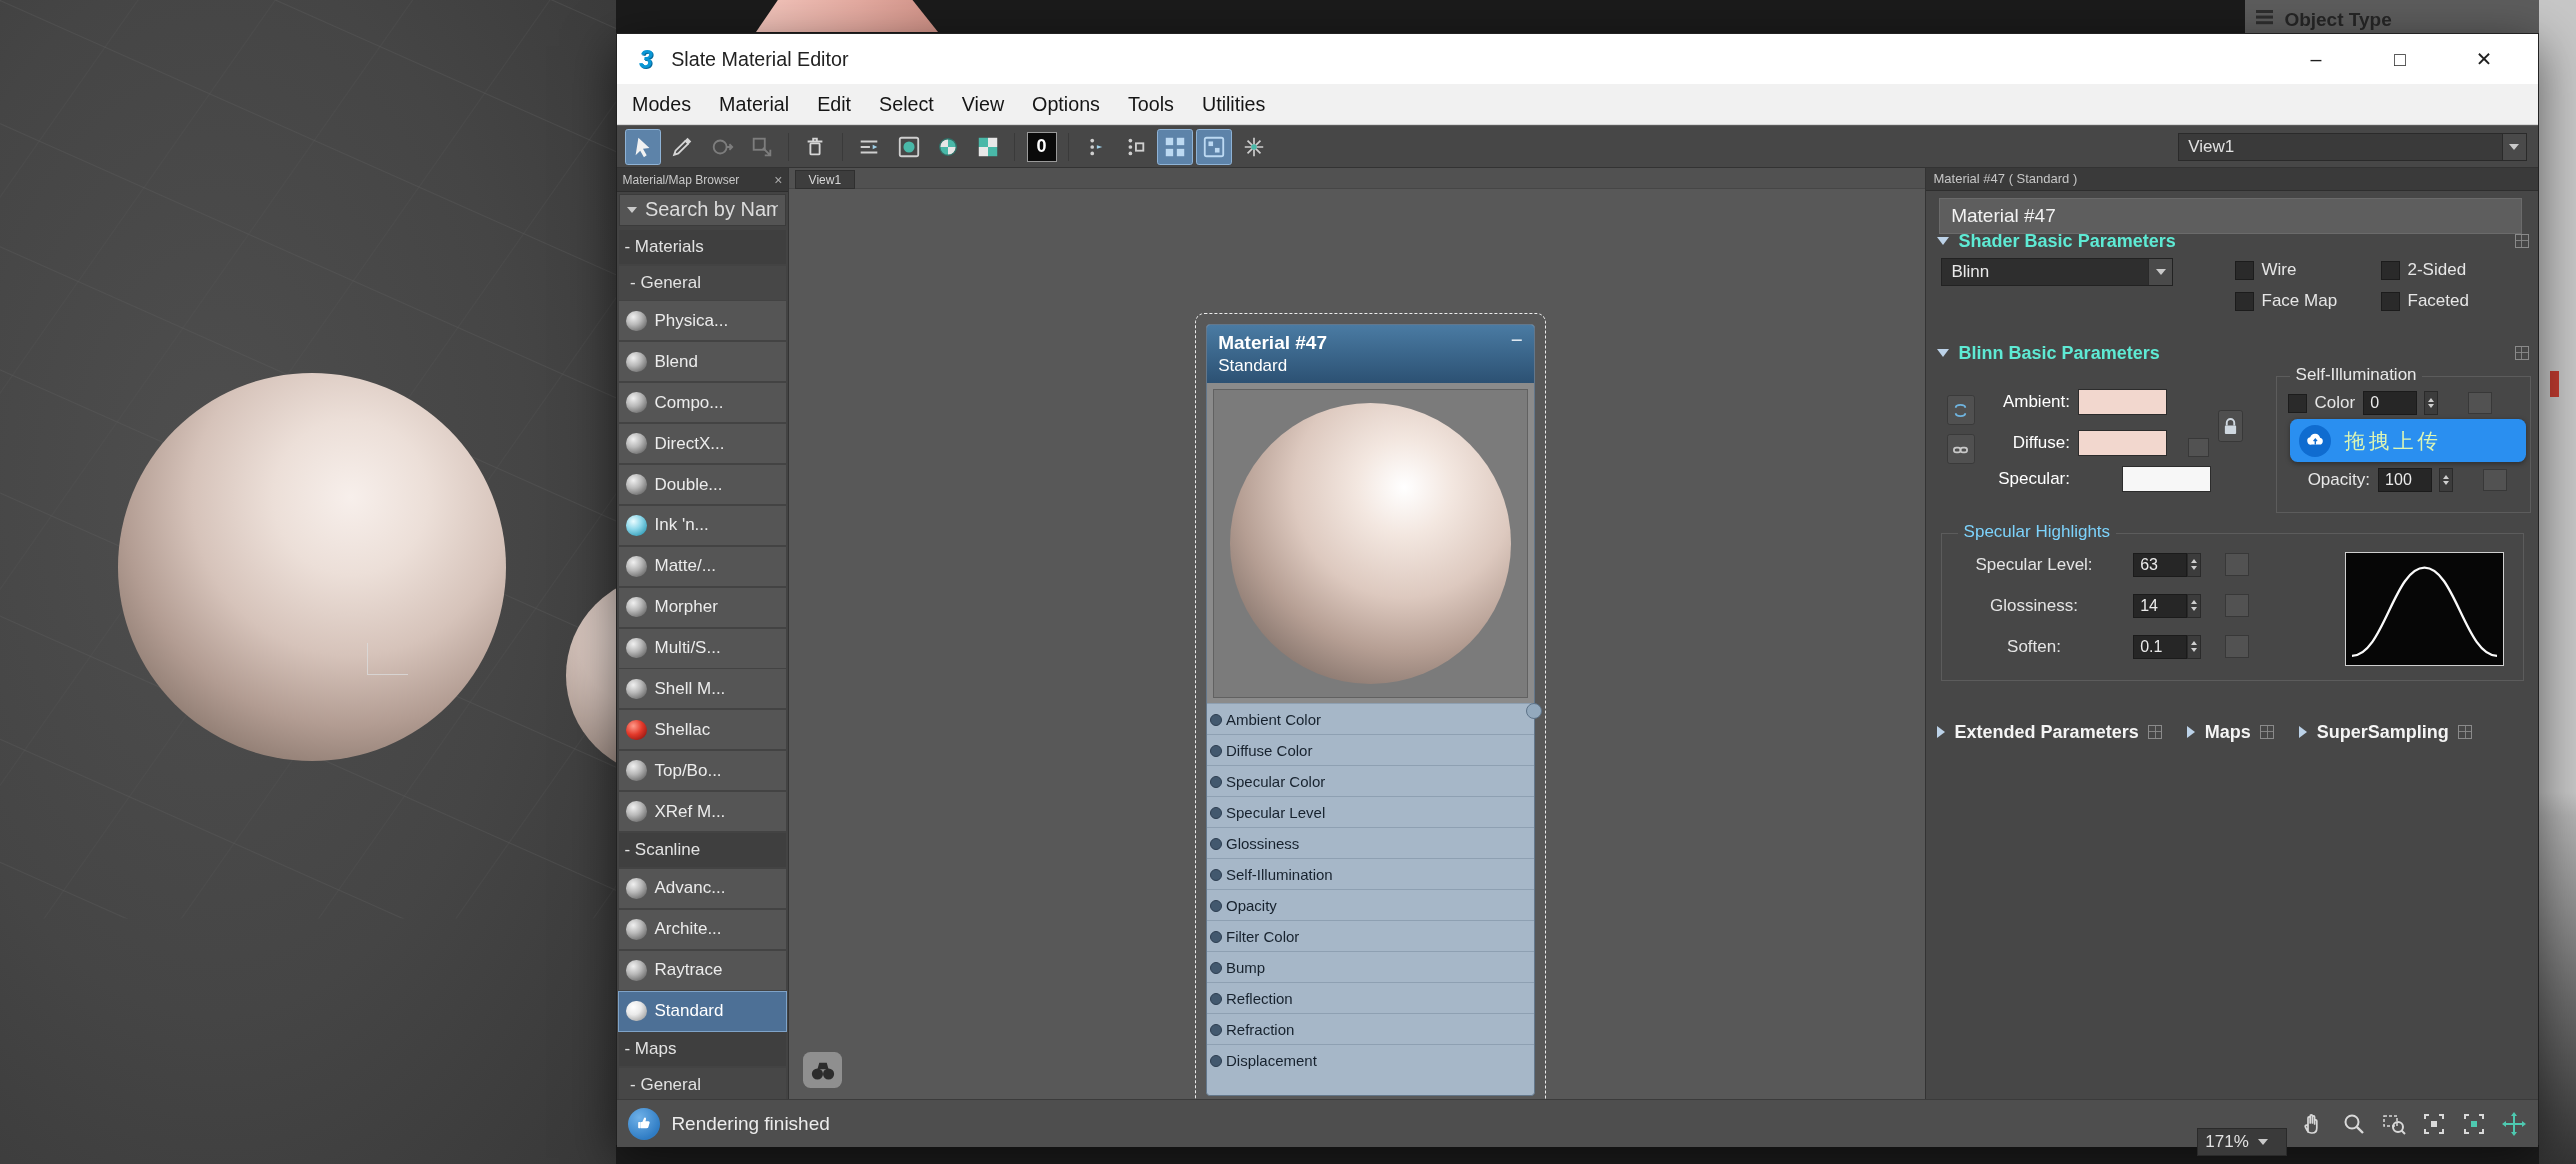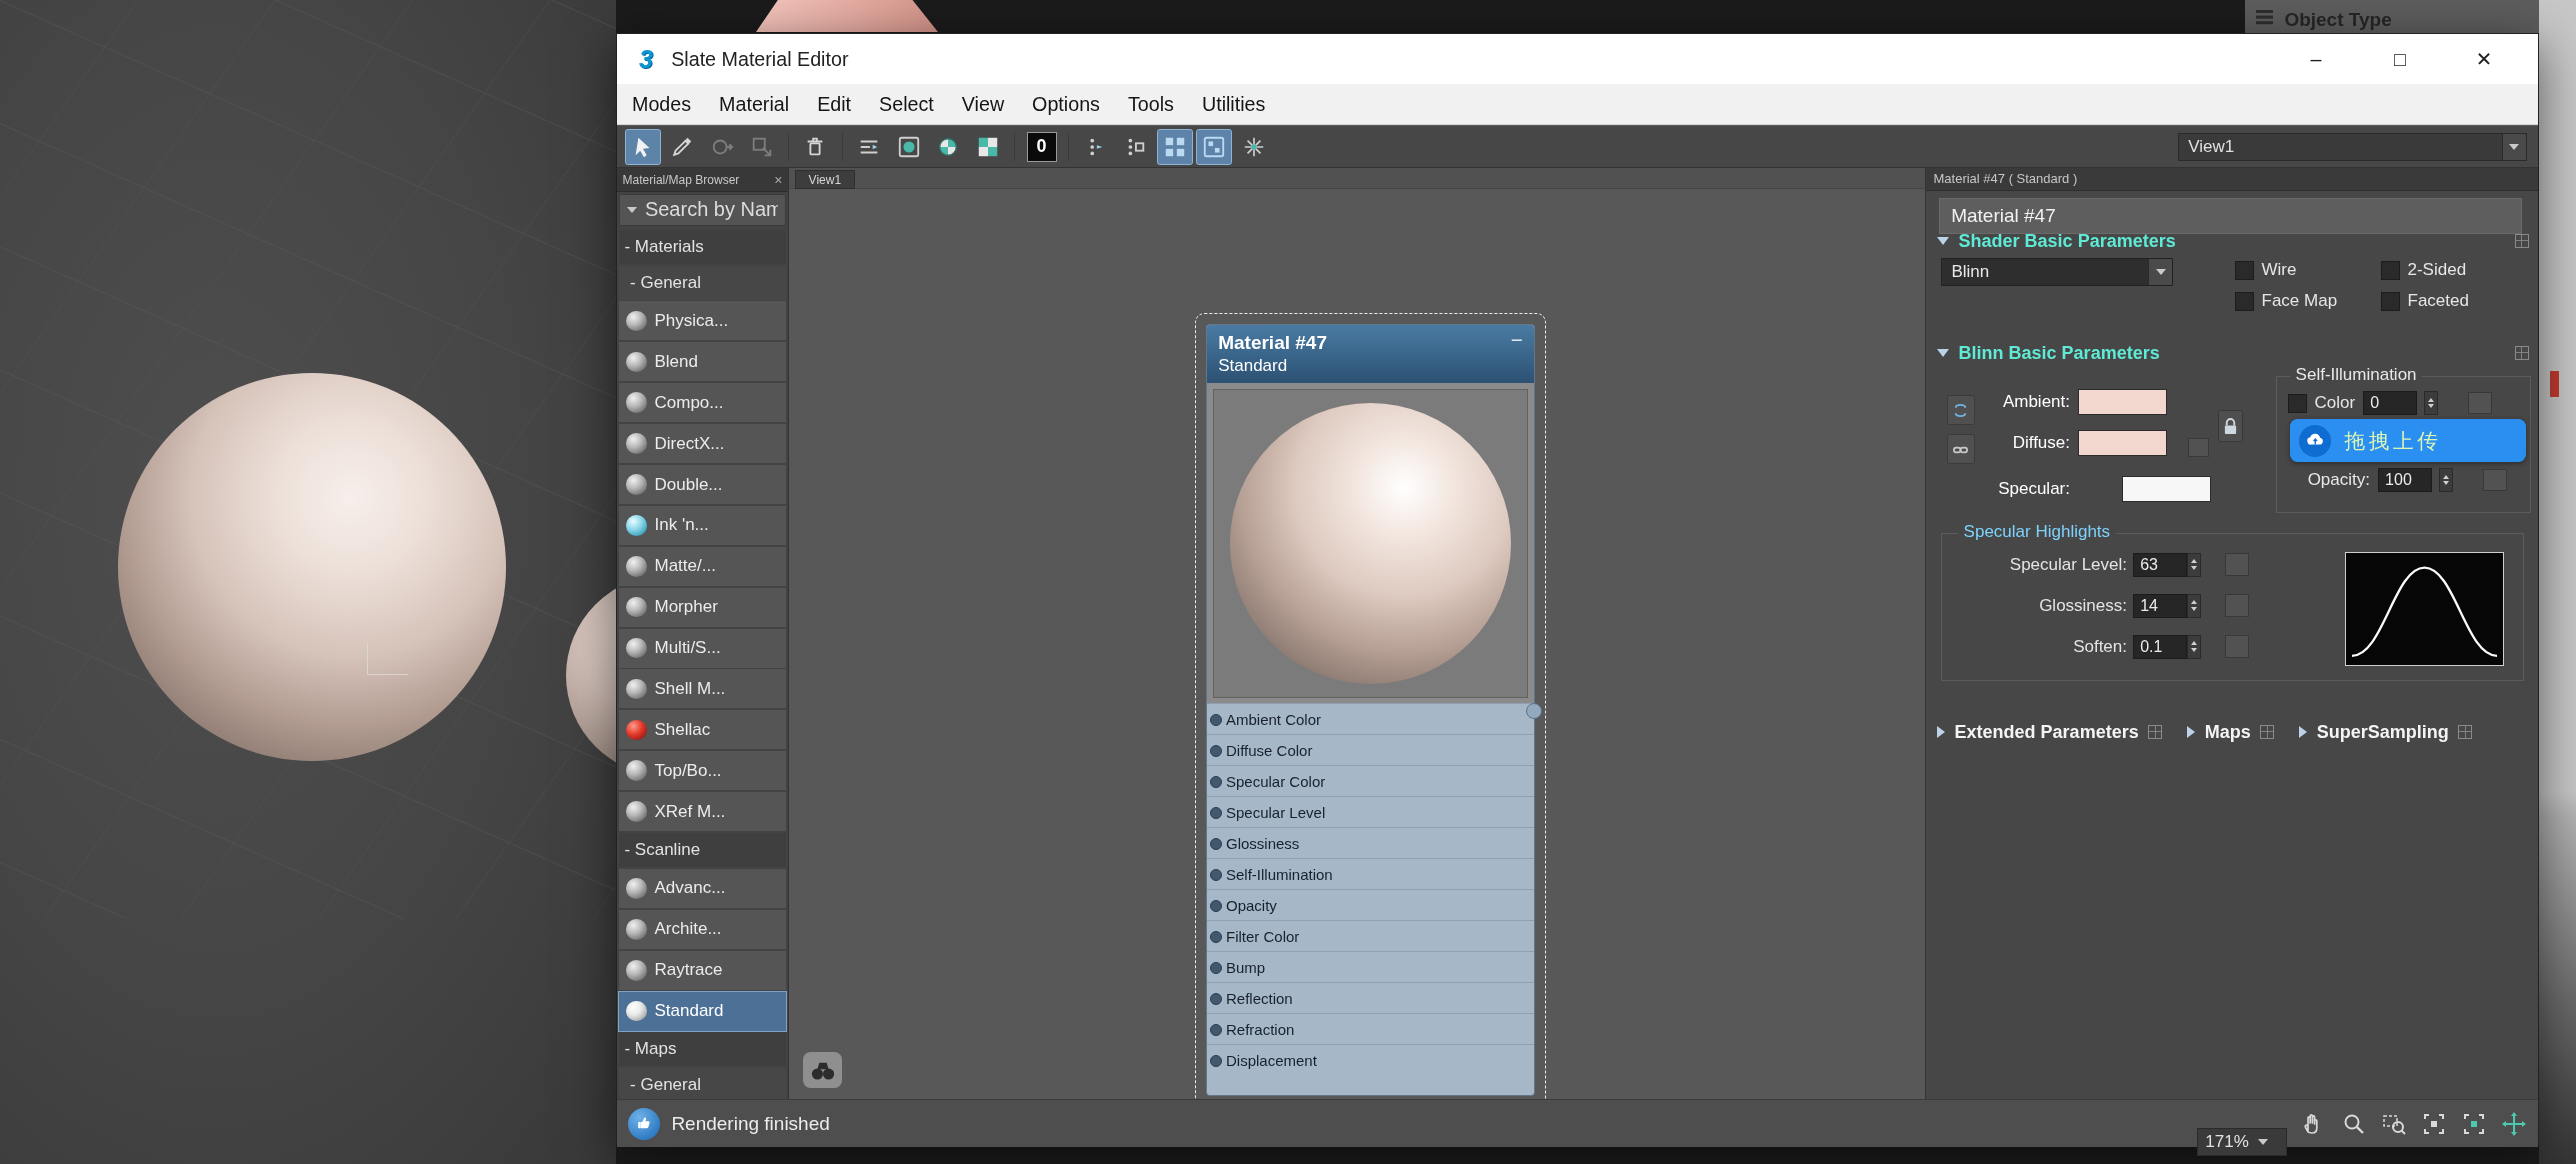--- a/index.html
+++ b/index.html
@@ -99,21 +99,21 @@
   #ro-shader{top:60px;} #ro-blinn{top:172px;}
   .shdd{position:absolute;left:15px;top:90px;width:232px;height:28px;background:#2e2e2e;border:0.9px solid #222;display:flex;align-items:center;color:#e8e8e8;font-size:17px;padding-left:9.4px;}
   .cbgrid{position:absolute;left:309px;top:92px;width:292px;display:grid;grid-template-columns:146px 146px;row-gap:11.2px;}
   .cbrow{display:flex;align-items:center;gap:7.5px;}
   .cb{width:19px;height:19px;background:#2a2a2a;border:0.9px solid #1c1c1c;flex:none;}
   .cblab{color:#e6e6e6;font-size:17px;}
 
   .sidebtn{position:absolute;left:20.6px;width:28px;height:30px;background:#505050;border:0.9px solid #3a3a3a;border-radius:2.8px;display:flex;align-items:center;justify-content:center;}
   #sb1{top:227px;} #sb2{top:266px;}
   .clrrow{position:absolute;height:26px;display:flex;align-items:center;}
-  #row-amb{top:221px;left:37px;} #row-dif{top:262px;left:37px;} #row-spe{top:308px;left:37px;gap:44px;}
+  #row-amb{top:221px;left:37px;} #row-dif{top:262px;left:37px;} #row-spe{top:298px;left:37px;gap:44px;}
   .clab{width:107px;text-align:right;margin-right:7.5px;color:#ffffff;font-size:17px;}
   .swatch{width:89px;height:26px;border:0.9px solid #2c2c2c;}
   .lockbtn{position:absolute;left:292px;top:242px;width:25px;height:32px;background:#4f4f4f;border:0.9px solid #383838;border-radius:2.8px;display:flex;align-items:center;justify-content:center;}
   .mapbtn{width:24px;height:22.5px;background:#525252;border:0.9px solid #383838;flex:none;}
   .mapbtn.sm{position:absolute;left:262px;top:270px;width:20.6px;height:19px;}
 
   .sigroup{position:absolute;left:350px;top:208px;width:255px;height:137px;border:0.9px solid #5c5c5c;}
   .siglabel{position:absolute;left:364px;top:197px;background:#474747;padding:0 5.6px;color:#e8e8e8;font-size:17px;}
   .sirow{position:absolute;display:flex;align-items:center;gap:7.5px;height:24px;}
   #sirow-color{left:362px;top:223px;}
@@ -124,21 +124,21 @@
   .sa-up{width:0;height:0;border-left:3.7px solid transparent;border-right:3.7px solid transparent;border-bottom:4.7px solid #cfcfcf;}
   .sa-dn{width:0;height:0;border-left:3.7px solid transparent;border-right:3.7px solid transparent;border-top:4.7px solid #cfcfcf;}
   .upload{position:absolute;left:364px;top:251px;width:236px;height:43px;border-radius:7.5px;background:#2a8ff0;display:flex;align-items:center;gap:13px;padding-left:9.4px;box-shadow:0 1.9px 5.6px rgba(0,0,0,.35);}
   .upcloud{width:32px;height:32px;border-radius:50%;background:#0f6cd0;display:flex;align-items:center;justify-content:center;flex:none;}
   .uptext{font-size:20.6px;letter-spacing:3.7px;color:#ddf6b4;}
 
   .hlgroup{position:absolute;left:15px;top:365px;width:583px;height:148px;border:0.9px solid #5c5c5c;}
   .hllabel{position:absolute;left:32px;top:354px;background:#474747;padding:0 5.6px;color:#7dd3fc;font-size:17px;}
   .hlrows{position:absolute;left:15px;top:384px;display:flex;flex-direction:column;gap:16px;}
   .hlrow{display:flex;align-items:center;height:25px;}
-  .hlab{width:186px;text-align:right;margin-right:5.6px;color:#e4e4e4;font-size:17px;}
+  .hlab{width:186px;text-align:center;margin-right:5.6px;color:#e4e4e4;font-size:17px;}
   .hlrow .mapbtn{margin-left:24px;}
   .curve{position:absolute;left:419px;top:384px;width:159px;height:114px;background:#060606;border:0.9px solid #cfcfcf;}
 
   .rollcol{position:absolute;left:0;top:551px;right:0;display:flex;gap:4.7px;}
   .rollout2{height:25px;overflow:hidden;display:flex;align-items:center;gap:9.4px;padding-left:11.2px;color:#f4f4f4;font-weight:bold;font-size:18px;line-height:28px;}
   .rollout2 .rollpin{margin-left:auto;margin-right:9.4px;}
 
   
   .statusbar{height:48px;background:#4e4e4e;border-top:0.9px solid #3b3b3b;display:flex;align-items:center;gap:11.2px;padding:0 11.2px;flex:none;}
   .stico{width:32px;height:32px;border-radius:50%;background:radial-gradient(circle at 35% 30%, #6fb1e8, #2f7cc4 72%);display:flex;align-items:center;justify-content:center;flex:none;}

